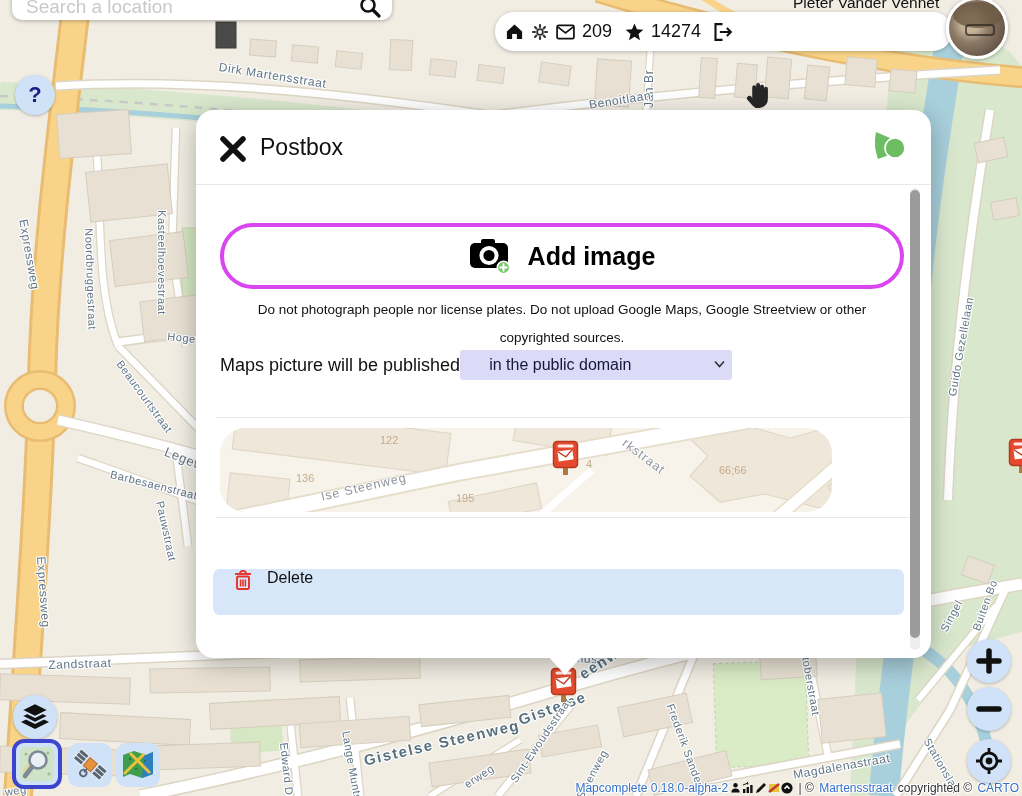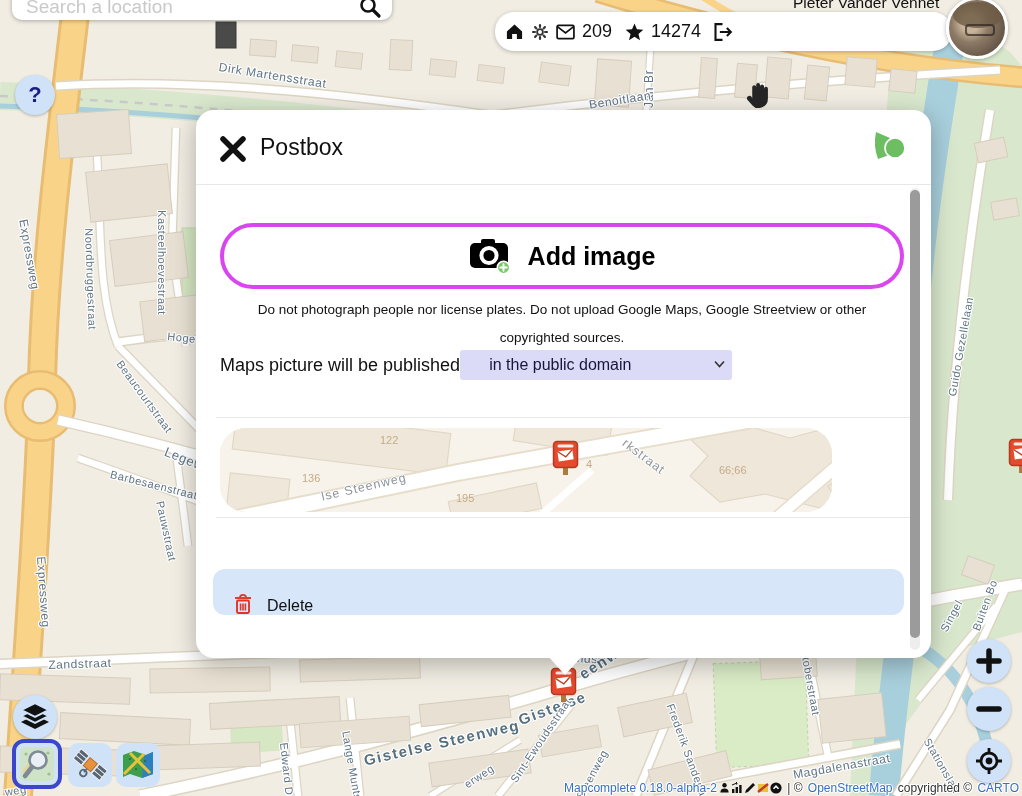--- a/index.html
+++ b/index.html
@@ -78,22 +78,22 @@
   #license-row{left:24px;top:240px;height:30px;display:flex;align-items:center;}
   #license-prefix{font-size:18px;color:#111;}
   #license-select{width:272px;height:30px;font-size:16px;padding-left:29px;}
 
   #mini-map{left:24px;top:318px;width:612px;height:84px;border-radius:26px;overflow:hidden;background:#f7f3ea;}
   #minimap-labels span{position:absolute;white-space:nowrap;transform-origin:left top;}
   #minimap-labels span.num{color:#c4ab88;font-size:11px;}
   #minimap-labels span.street{color:#8d949c;font-size:12.5px;letter-spacing:1px;
     text-shadow:-1px 0 0 #fff,1px 0 0 #fff,0 1px 0 #fff,0 -1px 0 #fff;}
 
-  #delete-button{left:17px;top:459px;width:691px;height:46px;background:#d8e6f9;border-radius:12px;
-    display:flex;align-items:flex-end;cursor:pointer;}
+  #delete-button{left:17px;top:459px;width:691px;height:46px;background:#d8e6f9;border-radius:7px;
+    display:flex;align-items:flex-start;cursor:pointer;}
   #delete-label{font-size:16px;color:#111;margin-left:14px;}
   #trash-icon{margin-left:20px;}
 
   
   .round-btn{border-radius:50%;background:#cfe2f7;display:flex;align-items:center;justify-content:center;
     box-shadow:0 1px 3px rgba(0,0,0,.25);cursor:pointer;}
   #layers-button{left:13px;top:695px;width:44px;height:44px;}
   #zoom-in-button{left:967px;top:639px;width:44px;height:44px;}
   #zoom-out-button{left:967px;top:687px;width:44px;height:44px;}
   #geolocate-button{left:967px;top:739px;width:44px;height:44px;}
@@ -324,21 +324,21 @@
     <svg width="12" height="12" viewBox="0 0 12 12">
         <rect x="1" y="2" width="10" height="8" fill="#e8c23a"></rect>
         <path d="M1,10 L11,2" stroke="#c0392b" stroke-width="2.4"></path>
       </svg>
     <svg width="12" height="12" viewBox="0 0 12 12">
         <circle cx="6" cy="6" r="5.6" fill="#111"></circle>
         <path d="M3.5,6.8 L6,4.2 L8.5,6.8" stroke="#fff" stroke-width="1.6" fill="none"></path>
       </svg>
   </span>
   <span style="white-space:pre;"> | © </span>
-  <a>OpenStreetMap</a>
+  <a>Martensstraat</a>
   <span style="white-space:pre;"> copyrighted © </span>
   <a>CARTO</a>
 </div>
 
 <div id="layers-button" class="abs round-btn">
   <svg width="30" height="28" viewBox="0 0 30 28">
     <path d="M15,12 L29,19 L15,26 L1,19 Z" fill="#111"></path>
     <path d="M15,6 L29,13 L15,20 L1,13 Z" fill="#111" stroke="#cfe2f7" stroke-width="2"></path>
     <path d="M15,0 L29,7 L15,14 L1,7 Z" fill="#111" stroke="#cfe2f7" stroke-width="2"></path>
   </svg>
@@ -500,21 +500,21 @@
         <rect x="8" y="48" width="60" height="40" transform="rotate(6 38 68)"></rect>
       </g>
       <path d="M -10,96 L 240,44 L 430,10 L 530,-8" stroke="#e6ddcb" stroke-width="19" fill="none"></path>
       <path d="M -10,96 L 240,44 L 430,10 L 530,-8" stroke="#ffffff" stroke-width="15" fill="none"></path>
       <path d="M 552,94 L 640,18 L 684,-16" stroke="#e6ddcb" stroke-width="14" fill="none"></path>
       <path d="M 552,94 L 640,18 L 684,-16" stroke="#ffffff" stroke-width="11" fill="none"></path>
       <path d="M 322,86 L 372,42" stroke="#ffffff" stroke-width="7" fill="none"></path>
     </svg>
     <div id="minimap-labels">
         <span class="num" style="left: 160px; top: 6px; transform: rotate(0deg);">122</span>
-        <span class="num" style="left: 82px; top: 44px; transform: rotate(0deg);">136</span>
+        <span class="num" style="left: 76px; top: 44px; transform: rotate(0deg);">136</span>
         <span class="num" style="left: 236px; top: 64px; transform: rotate(0deg);">195</span>
         <span class="num" style="left: 366px; top: 30px; transform: rotate(0deg);">4</span>
         <span class="num" style="left: 483px; top: 36px; transform: rotate(0deg); margin-left: 16px;">66;66</span>
         <span class="street" style="left: 100px; top: 62px; transform: rotate(-13deg);">lse Steenweg</span>
         <span class="street" style="left: 408px; top: 8px; transform: rotate(37deg);">rkstraat</span>
       </div>
     <svg class="postbox-marker abs" style="left:332px;top:12px;" viewBox="0 0 27 36">
       <rect x="11" y="26" width="5" height="9" fill="#b07a3e"></rect>
       <rect x="1.5" y="1.5" width="24" height="26" rx="3.5" fill="#e64a2e" stroke="#b53a20" stroke-width="1.5"></rect>
       <rect x="5.5" y="4.5" width="16" height="3" rx="1.5" fill="#ffffff" opacity=".9"></rect>

